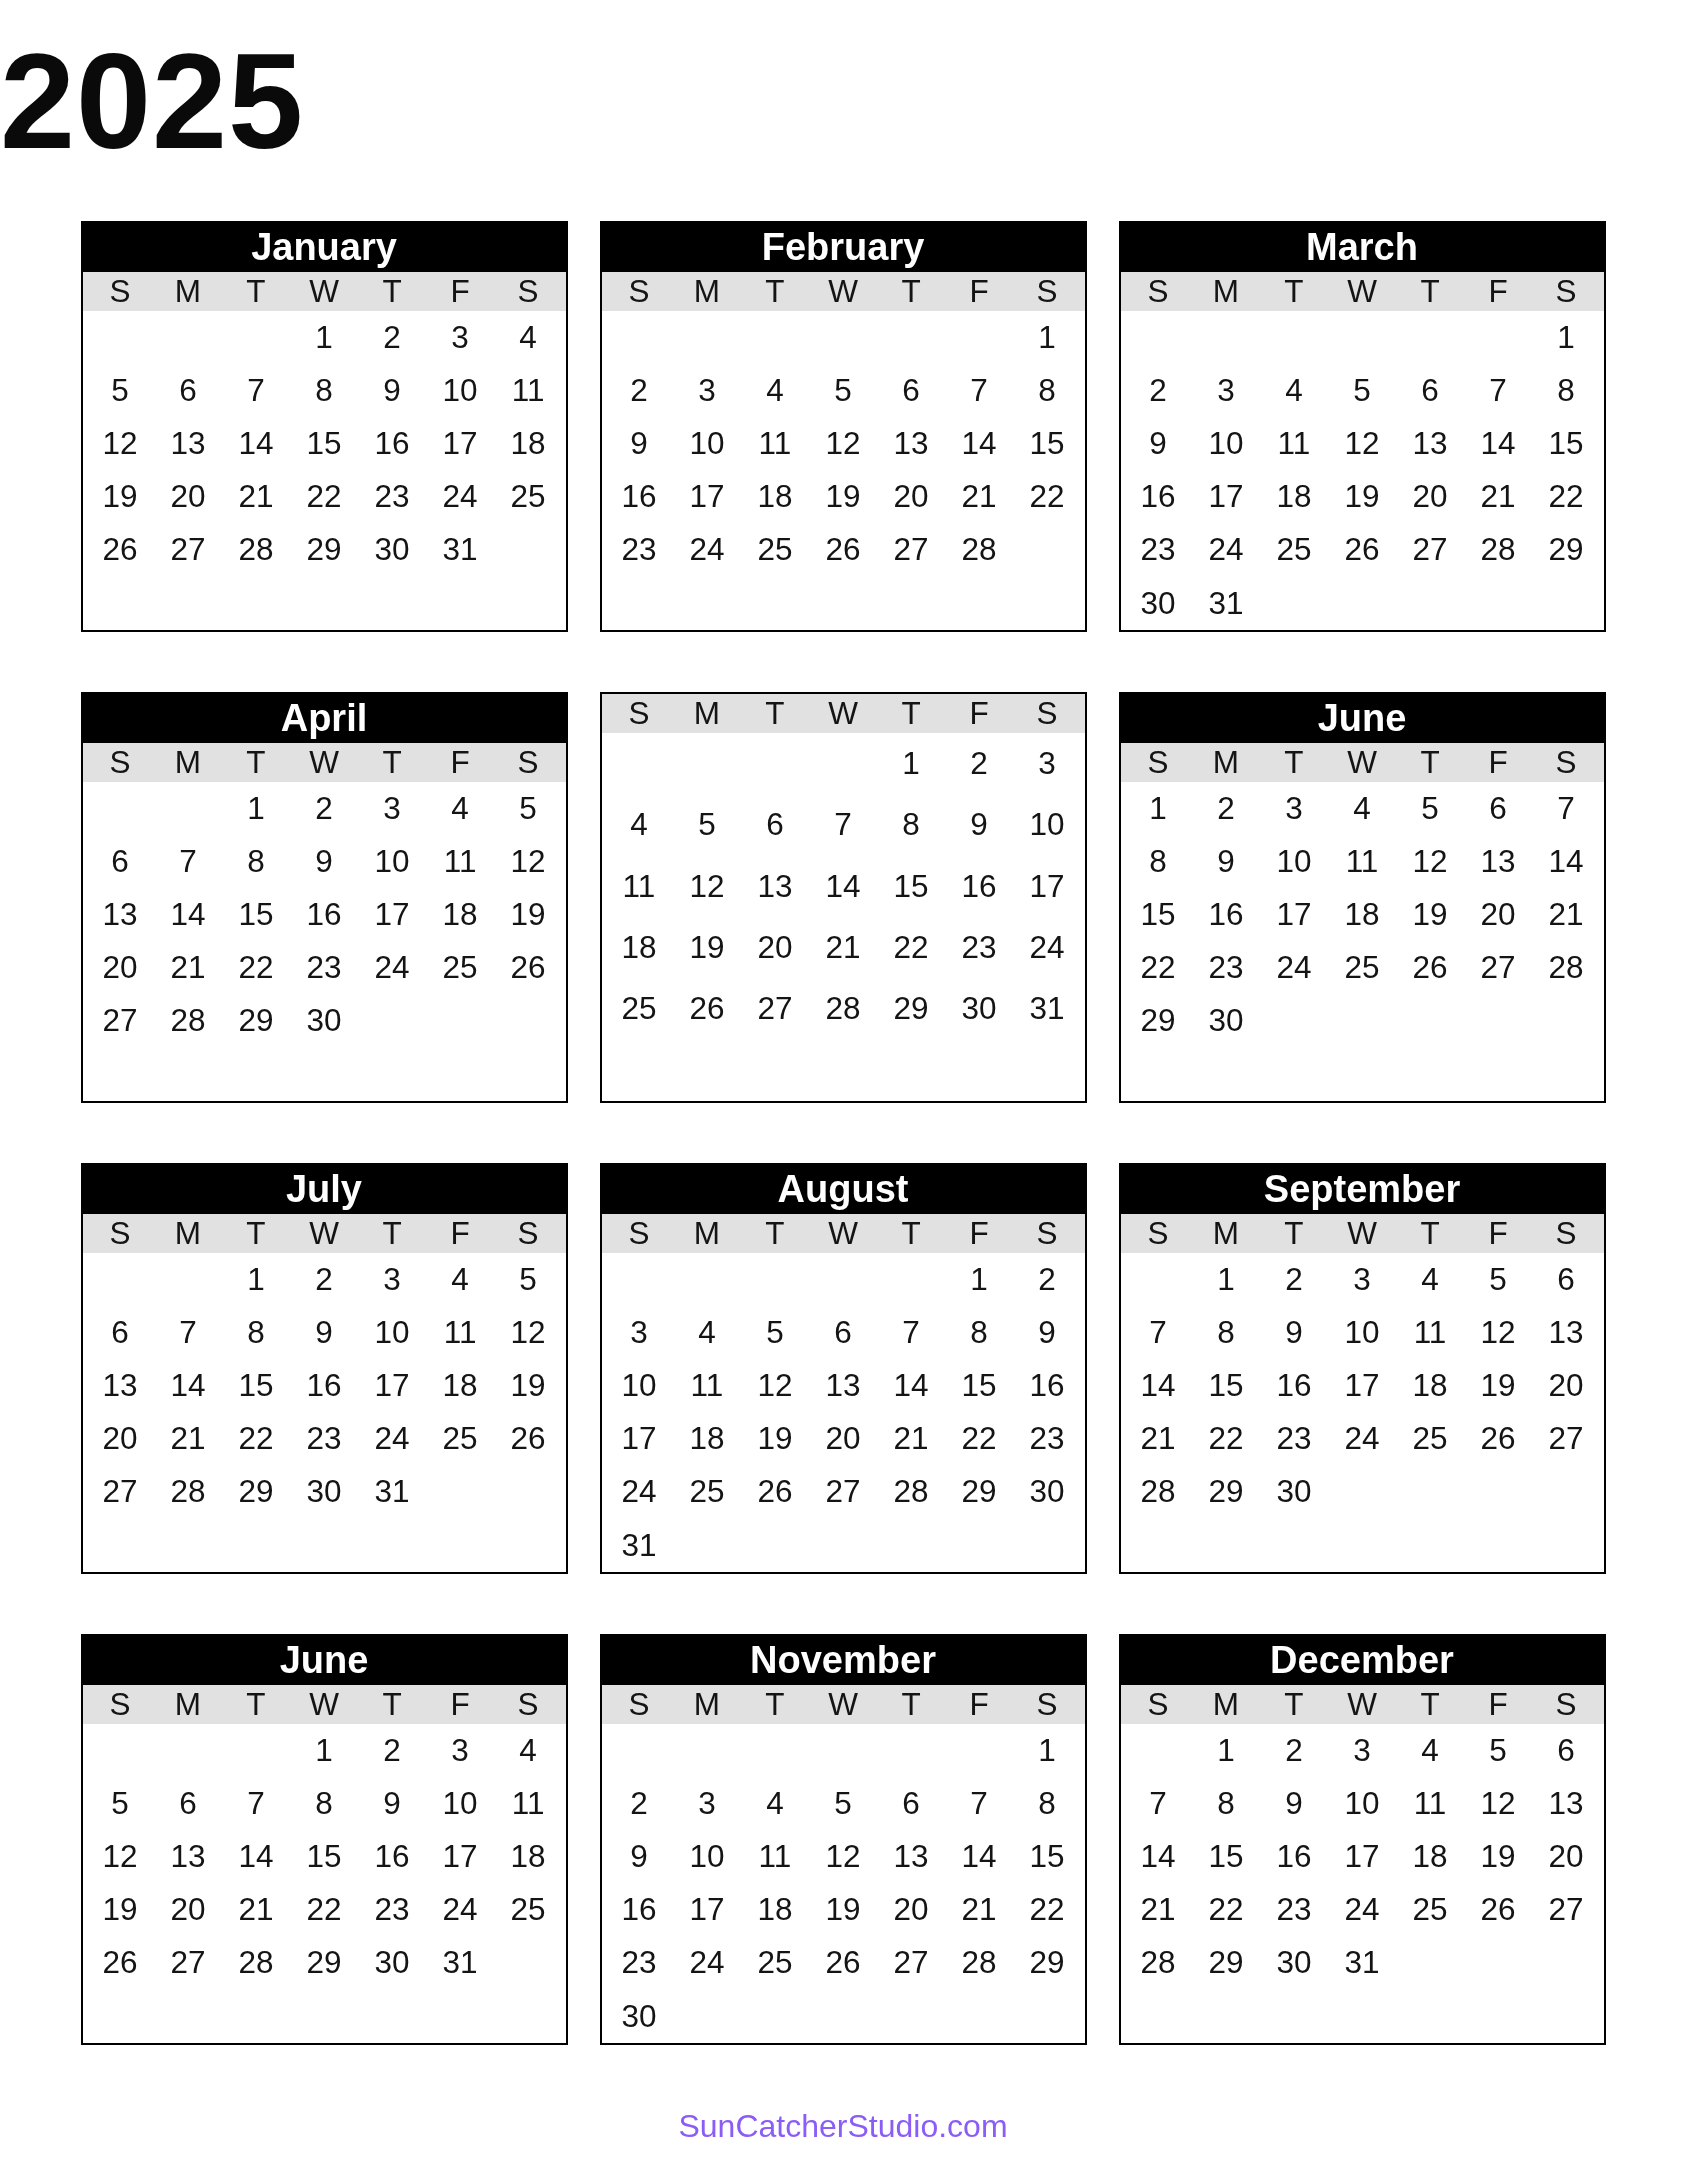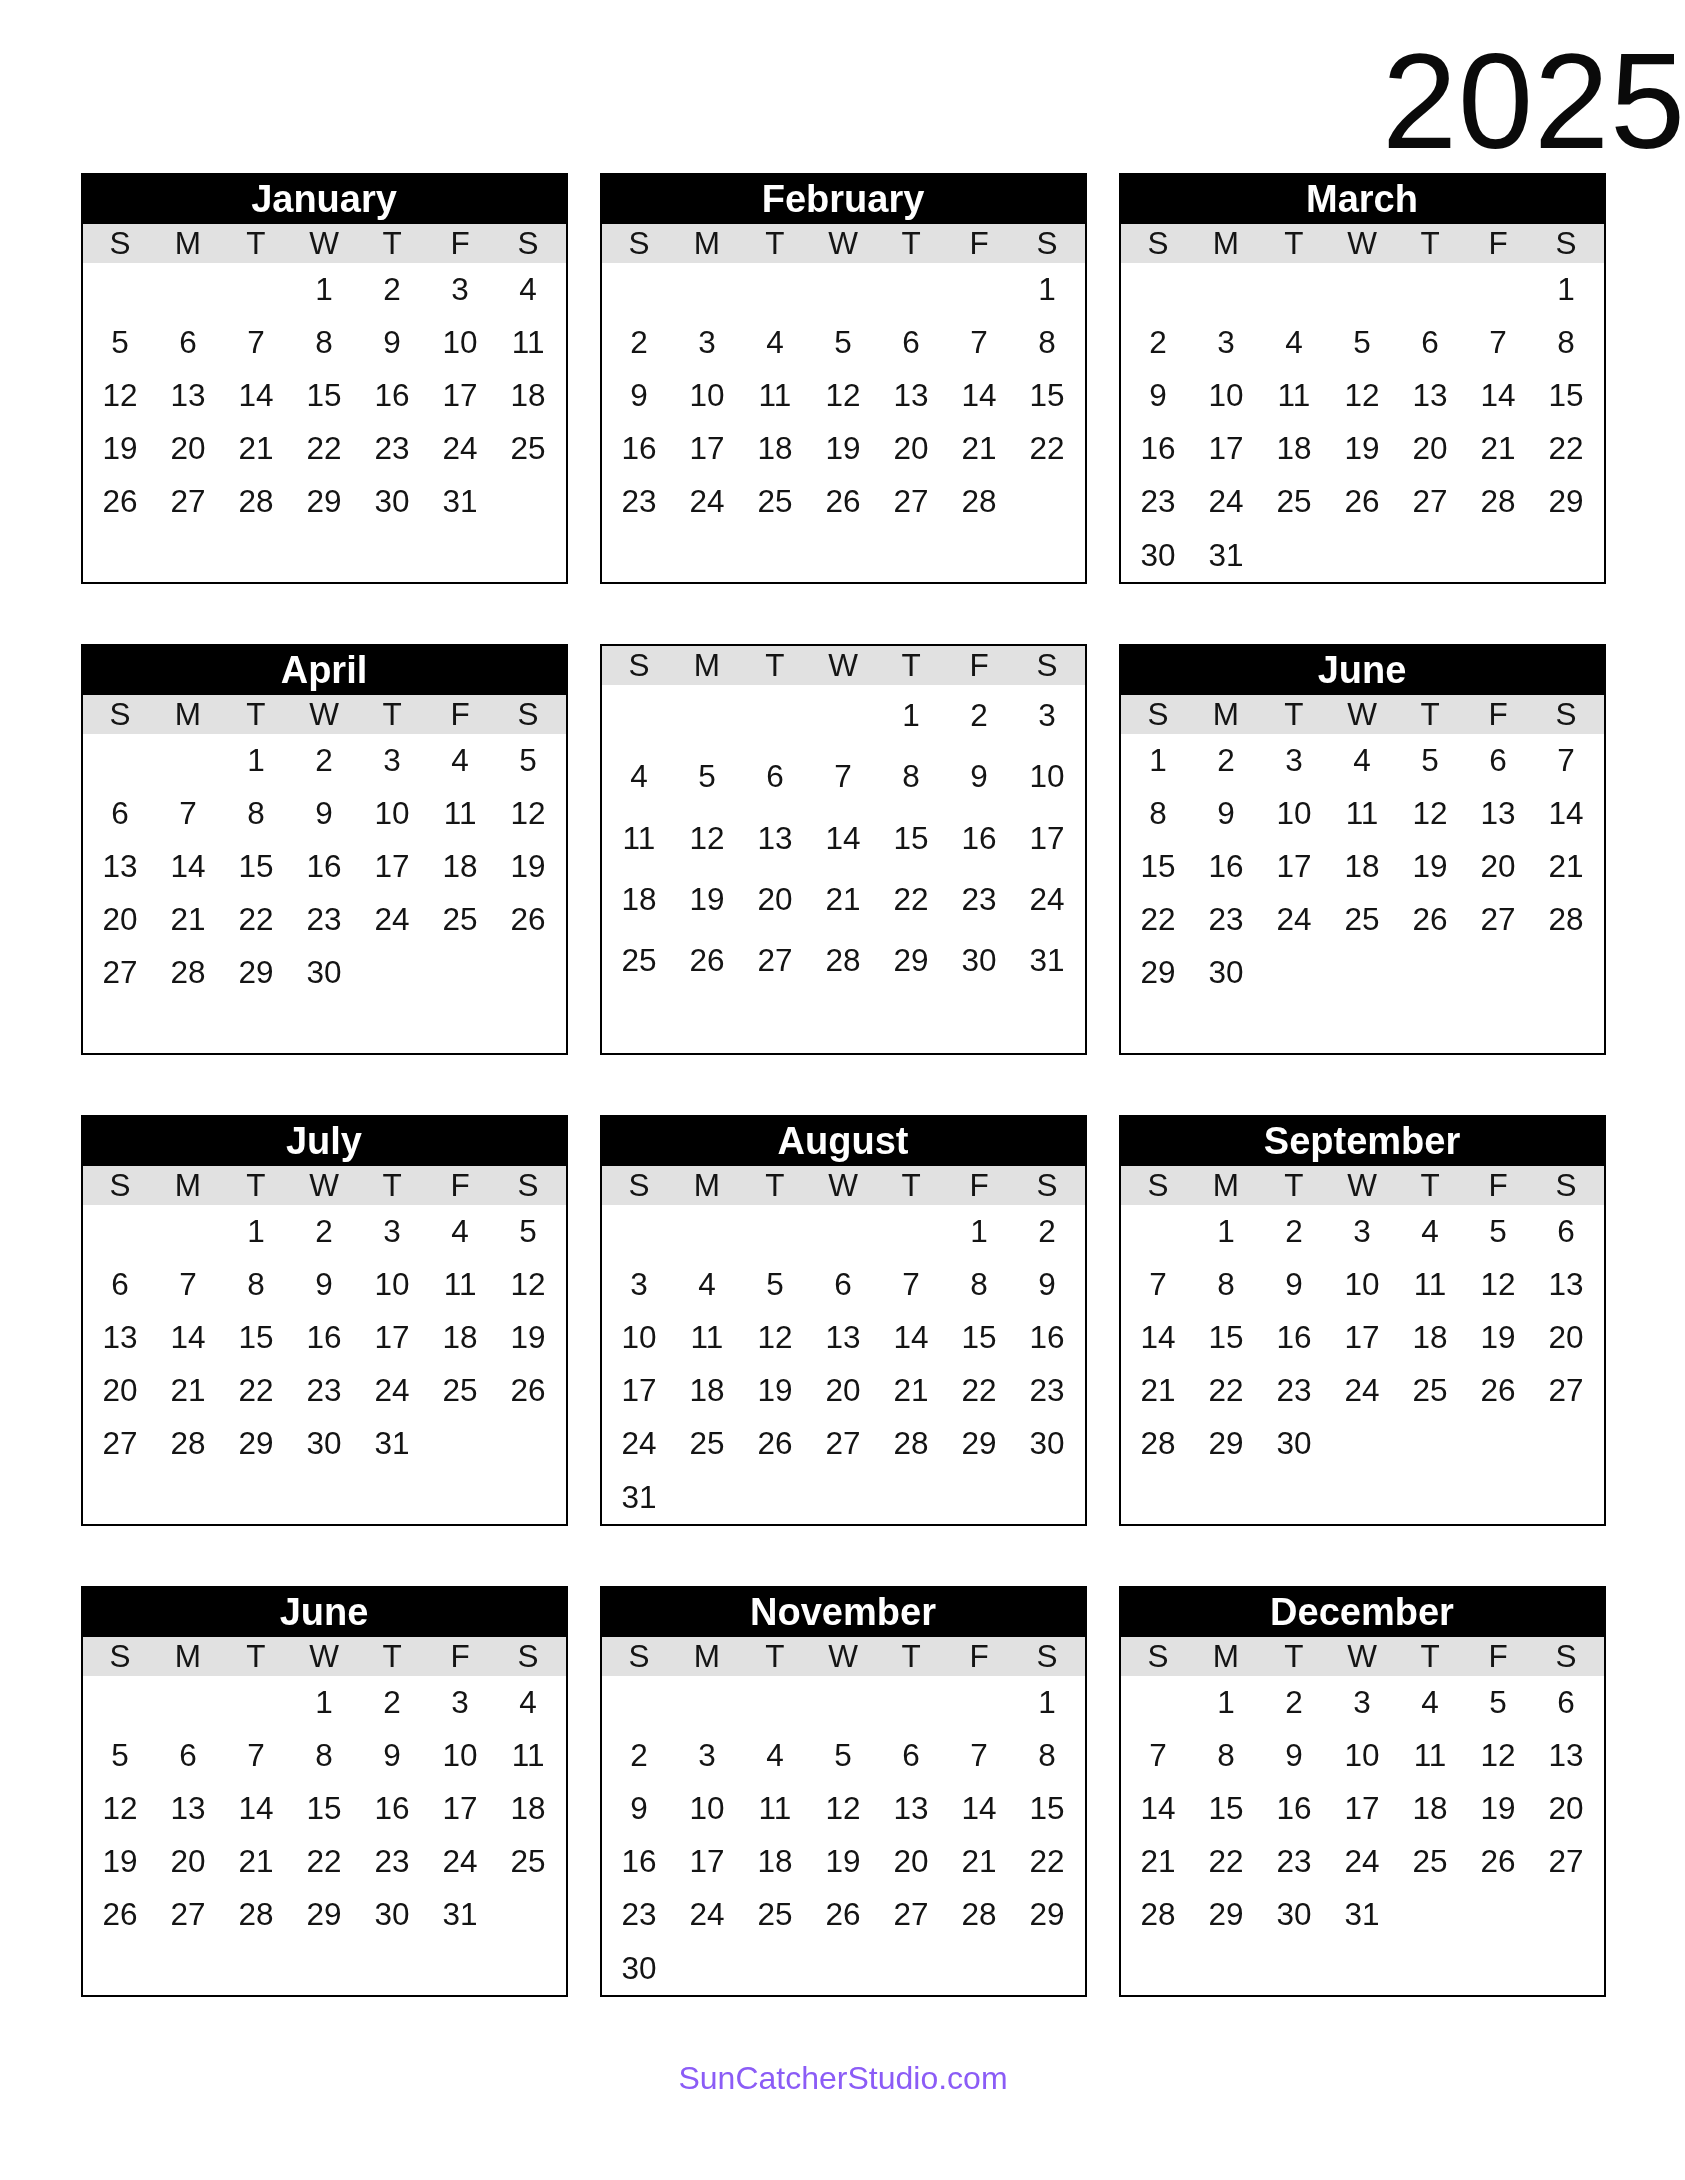--- a/index.html
+++ b/index.html
@@ -6,28 +6,29 @@
   html, body { background: #ffffff; }
   body {
     width: 1686px;
     height: 2181px;
     font-family: "Liberation Sans", sans-serif;
     color: #141414;
     overflow: hidden;
   }
   .year-title {
     margin-top: 31px;
-    text-align: right;
+    text-align: left;
     font-size: 135px;
-    font-weight: normal;
+    font-weight: bold;
     line-height: 1.05;
     color: #0a0a0a;
     letter-spacing: 0.9px;
   }
   .months-grid {
+    margin-top: 48px;
     display: grid;
     grid-template-columns: repeat(3, 487px);
     column-gap: 32px;
     row-gap: 60px;
     justify-content: center;
   }
   .month {
     height: 411px;
     border: 2.6px solid #000000;
     background: #ffffff;

